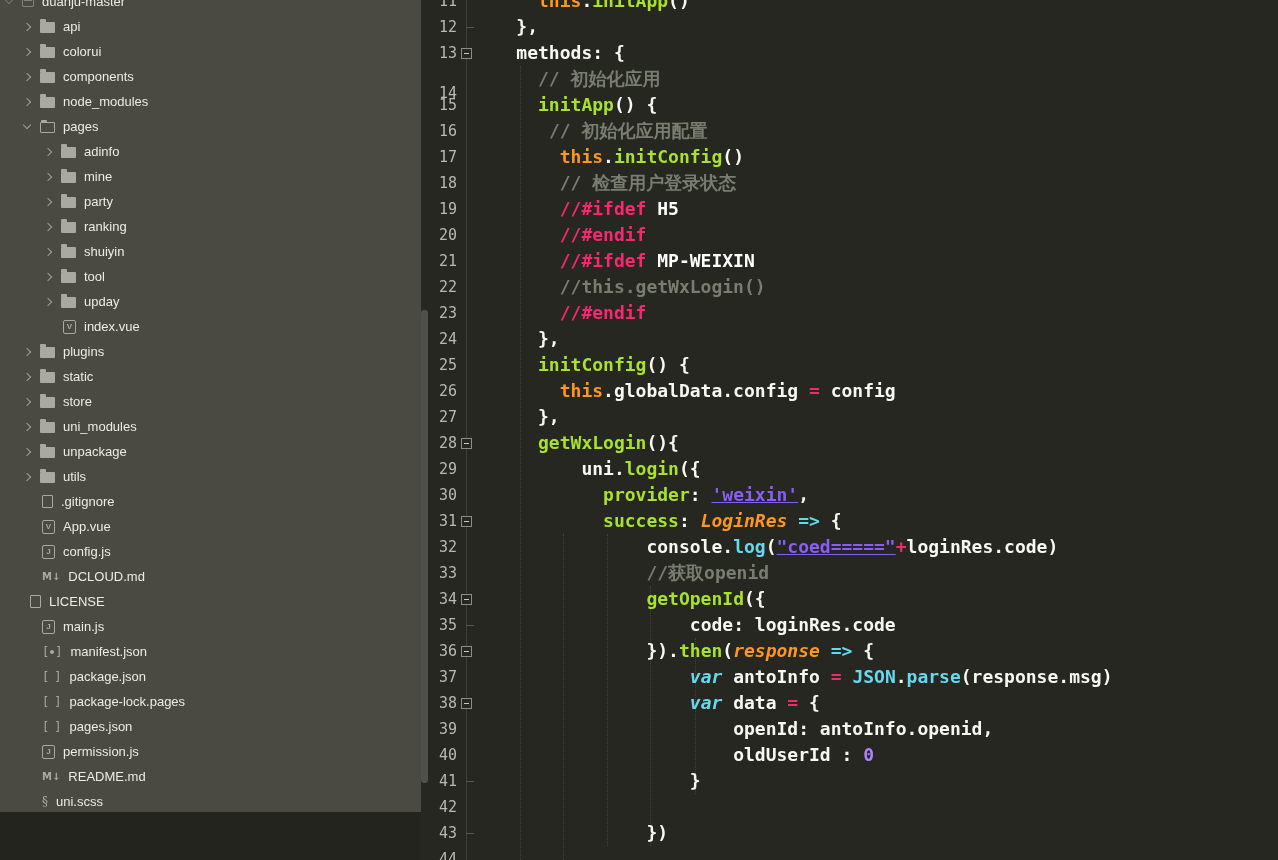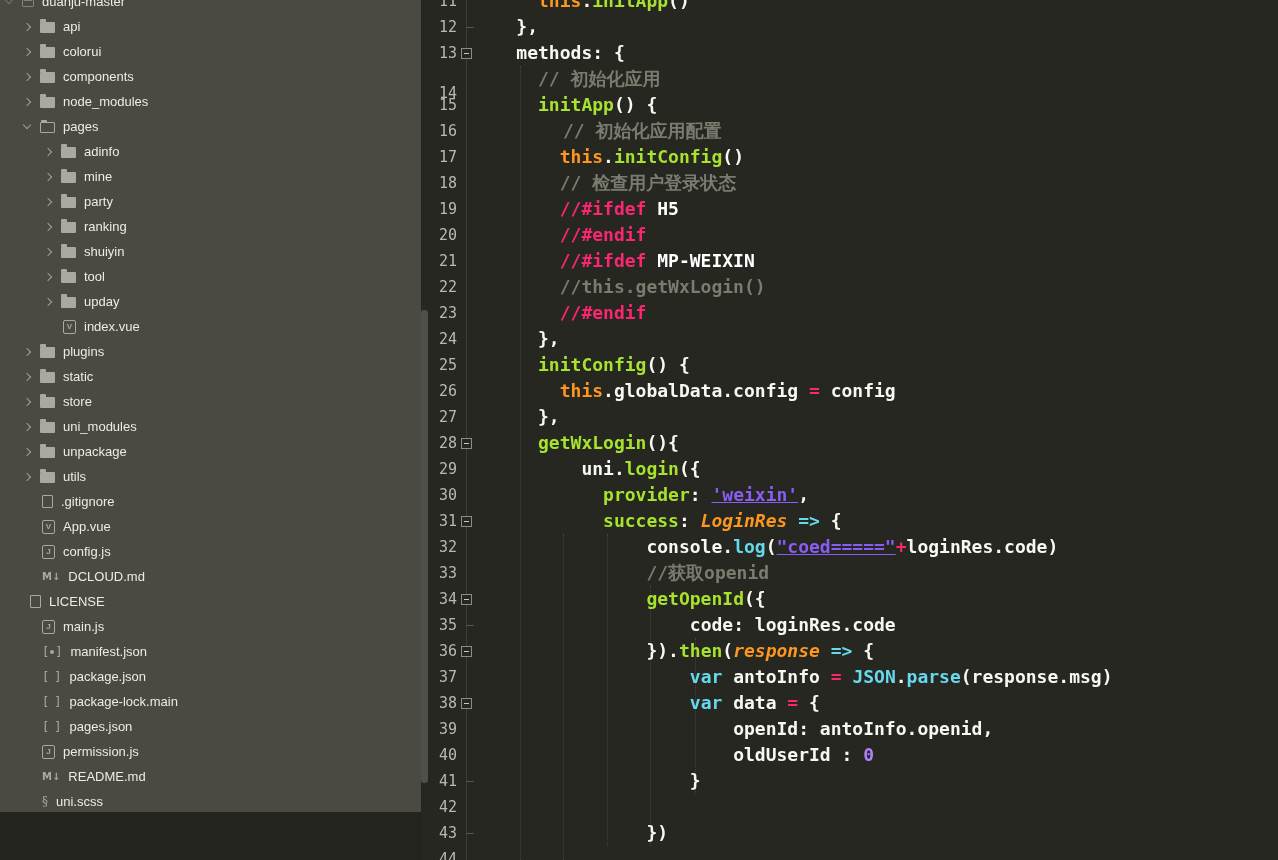--- a/index.html
+++ b/index.html
@@ -39,21 +39,21 @@
   .foldbox::before{content:"";position:absolute;left:2px;top:4px;width:5px;height:1px;background:#c9c9c1;}
   .foldtick{position:absolute;left:45px;width:8px;height:1px;background:#55564e;z-index:2;}
   .tk{white-space:pre;}
   .tk-w{color:#f8f8f2;}
   .tk-wb{color:#ffffff;}
   .tk-g{color:#a6e22e;}
   .tk-o{color:#fd971f;}
   .tk-oi{color:#fd971f;font-style:italic;}
   .tk-p{color:#f92672;}
   .tk-c{color:#66d9ef;}
-  .tk-ci{color:#66d9ef;}
+  .tk-ci{color:#66d9ef;font-style:italic;}
   .tk-y{color:#8b5cf6;text-decoration:underline;}
   .tk-m{color:#797d6f;}
   .tk-n{color:#ae81ff;}
 </style>
 </head>
 <body>
 
 <div class="app">
   <aside class="sidebar">
     <div id="tree">
@@ -183,21 +183,21 @@
         <div class="row" style="top: 639px; padding-left: 42px;">
           <span class="ic ic-brk">[<i class="dot"></i>]</span>
           <span class="label">manifest.json</span>
         </div>
         <div class="row" style="top: 664px; padding-left: 42px;">
           <span class="ic ic-brk">[<i class="gap"></i>]</span>
           <span class="label">package.json</span>
         </div>
         <div class="row" style="top: 689px; padding-left: 42px;">
           <span class="ic ic-brk">[<i class="gap"></i>]</span>
-          <span class="label">package-lock.main</span>
+          <span class="label">package-lock.pages</span>
         </div>
         <div class="row" style="top: 714px; padding-left: 42px;">
           <span class="ic ic-brk">[<i class="gap"></i>]</span>
           <span class="label">pages.json</span>
         </div>
         <div class="row" style="top: 739px; padding-left: 42px;">
           <span class="ic ic-box">J</span>
           <span class="label">permission.js</span>
         </div>
         <div class="row" style="top: 764px; padding-left: 42px;">
@@ -267,21 +267,21 @@
         <div class="ln-num" style="top: 820px;">43</div>
         <div class="foldtick" style="top: 833px;"></div>
         <div class="ln-num" style="top: 846px;">44</div>
       </div>
     <div id="code">
         <div class="code-line" style="top: -12px; left: 117.04px;"><span class="tk tk-o">this</span><span class="tk tk-w">.</span><span class="tk tk-g">initApp</span><span class="tk tk-w">()</span></div>
         <div class="code-line" style="top: 14px; left: 95.36px;"><span class="tk tk-w">},</span></div>
         <div class="code-line" style="top: 40px; left: 95.36px;"><span class="tk tk-w">methods: {</span></div>
         <div class="code-line" style="top: 66px; left: 117.04px;"><span class="tk tk-m">// 初始化应用</span></div>
         <div class="code-line" style="top: 92px; left: 117.04px;"><span class="tk tk-g">initApp</span><span class="tk tk-w">() {</span></div>
-        <div class="code-line" style="top: 118px; left: 142px;"><span class="tk tk-m">// 初始化应用配置</span></div>
+        <div class="code-line" style="top: 118px; left: 128px;"><span class="tk tk-m">// 初始化应用配置</span></div>
         <div class="code-line" style="top: 144px; left: 138.72px;"><span class="tk tk-o">this</span><span class="tk tk-w">.</span><span class="tk tk-g">initConfig</span><span class="tk tk-w">()</span></div>
         <div class="code-line" style="top: 170px; left: 138.72px;"><span class="tk tk-m">// 检查用户登录状态</span></div>
         <div class="code-line" style="top: 196px; left: 138.72px;"><span class="tk tk-p">//#ifdef</span><span class="tk tk-w"> </span><span class="tk tk-wb">H5</span></div>
         <div class="code-line" style="top: 222px; left: 138.72px;"><span class="tk tk-p">//#endif</span></div>
         <div class="code-line" style="top: 248px; left: 138.72px;"><span class="tk tk-p">//#ifdef</span><span class="tk tk-w"> </span><span class="tk tk-wb">MP-WEIXIN</span></div>
         <div class="code-line" style="top: 274px; left: 138.72px;"><span class="tk tk-m">//this.getWxLogin()</span></div>
         <div class="code-line" style="top: 300px; left: 138.72px;"><span class="tk tk-p">//#endif</span></div>
         <div class="code-line" style="top: 326px; left: 117.04px;"><span class="tk tk-w">},</span></div>
         <div class="code-line" style="top: 352px; left: 117.04px;"><span class="tk tk-g">initConfig</span><span class="tk tk-w">() {</span></div>
         <div class="code-line" style="top: 378px; left: 138.72px;"><span class="tk tk-o">this</span><span class="tk tk-w">.globalData.config </span><span class="tk tk-p">=</span><span class="tk tk-w"> config</span></div>

